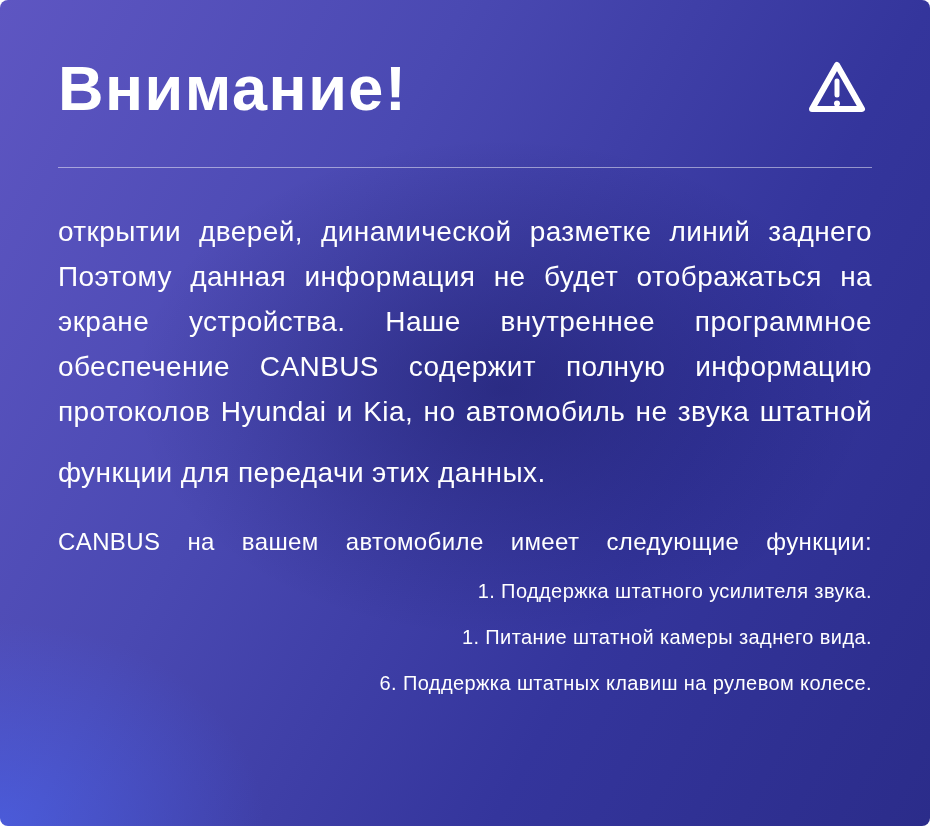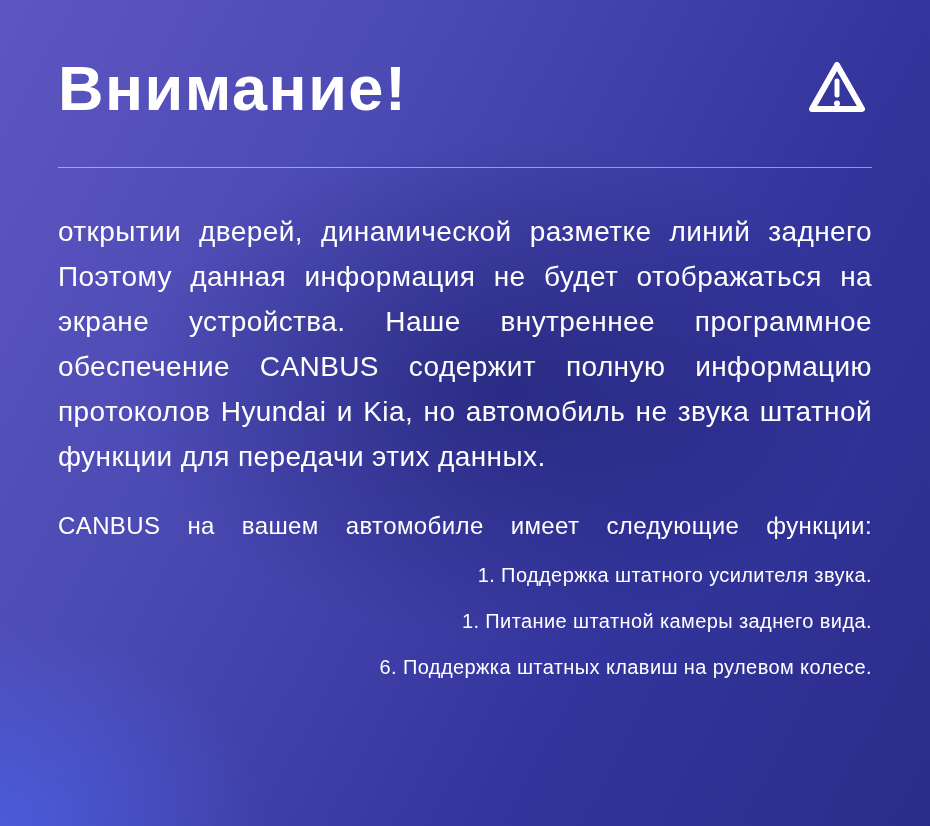--- a/index.html
+++ b/index.html
@@ -12,20 +12,21 @@
     height: 826px;
     box-sizing: border-box;
     padding: 0 58px;
     overflow: hidden;
     color: #ffffff;
     font-family: "Liberation Sans", sans-serif;
     background:
       radial-gradient(55% 42% at 54% 47%, rgba(10, 12, 75, 0.38), rgba(10, 12, 75, 0) 72%),
       radial-gradient(46% 40% at 0% 100%, rgba(74, 108, 255, 0.50), rgba(74, 108, 255, 0) 62%),
       linear-gradient(118deg, #5e56c2 0%, #4a49b2 34%, #34359c 68%, #2b2c8a 100%);
+    border-radius: 8px;
   }
   .header {
     display: flex;
     justify-content: space-between;
     align-items: center;
     padding-top: 54px;
   }
   .title {
     font-size: 63px;
     font-weight: 700;
@@ -50,20 +51,21 @@
   .line {
     font-size: 28px;
     line-height: 45px;
     letter-spacing: 0.4px;
     text-align: justify;
     text-align-last: justify;
     white-space: normal;
   }
   .line.last {
     text-align-last: left;
+    margin-top: 16px;
   }
   .canbus-heading {
     margin-top: 24px;
     font-size: 24px;
     line-height: 46px;
     letter-spacing: 0.4px;
     text-align: justify;
     text-align-last: justify;
   }
   .functions-list {

